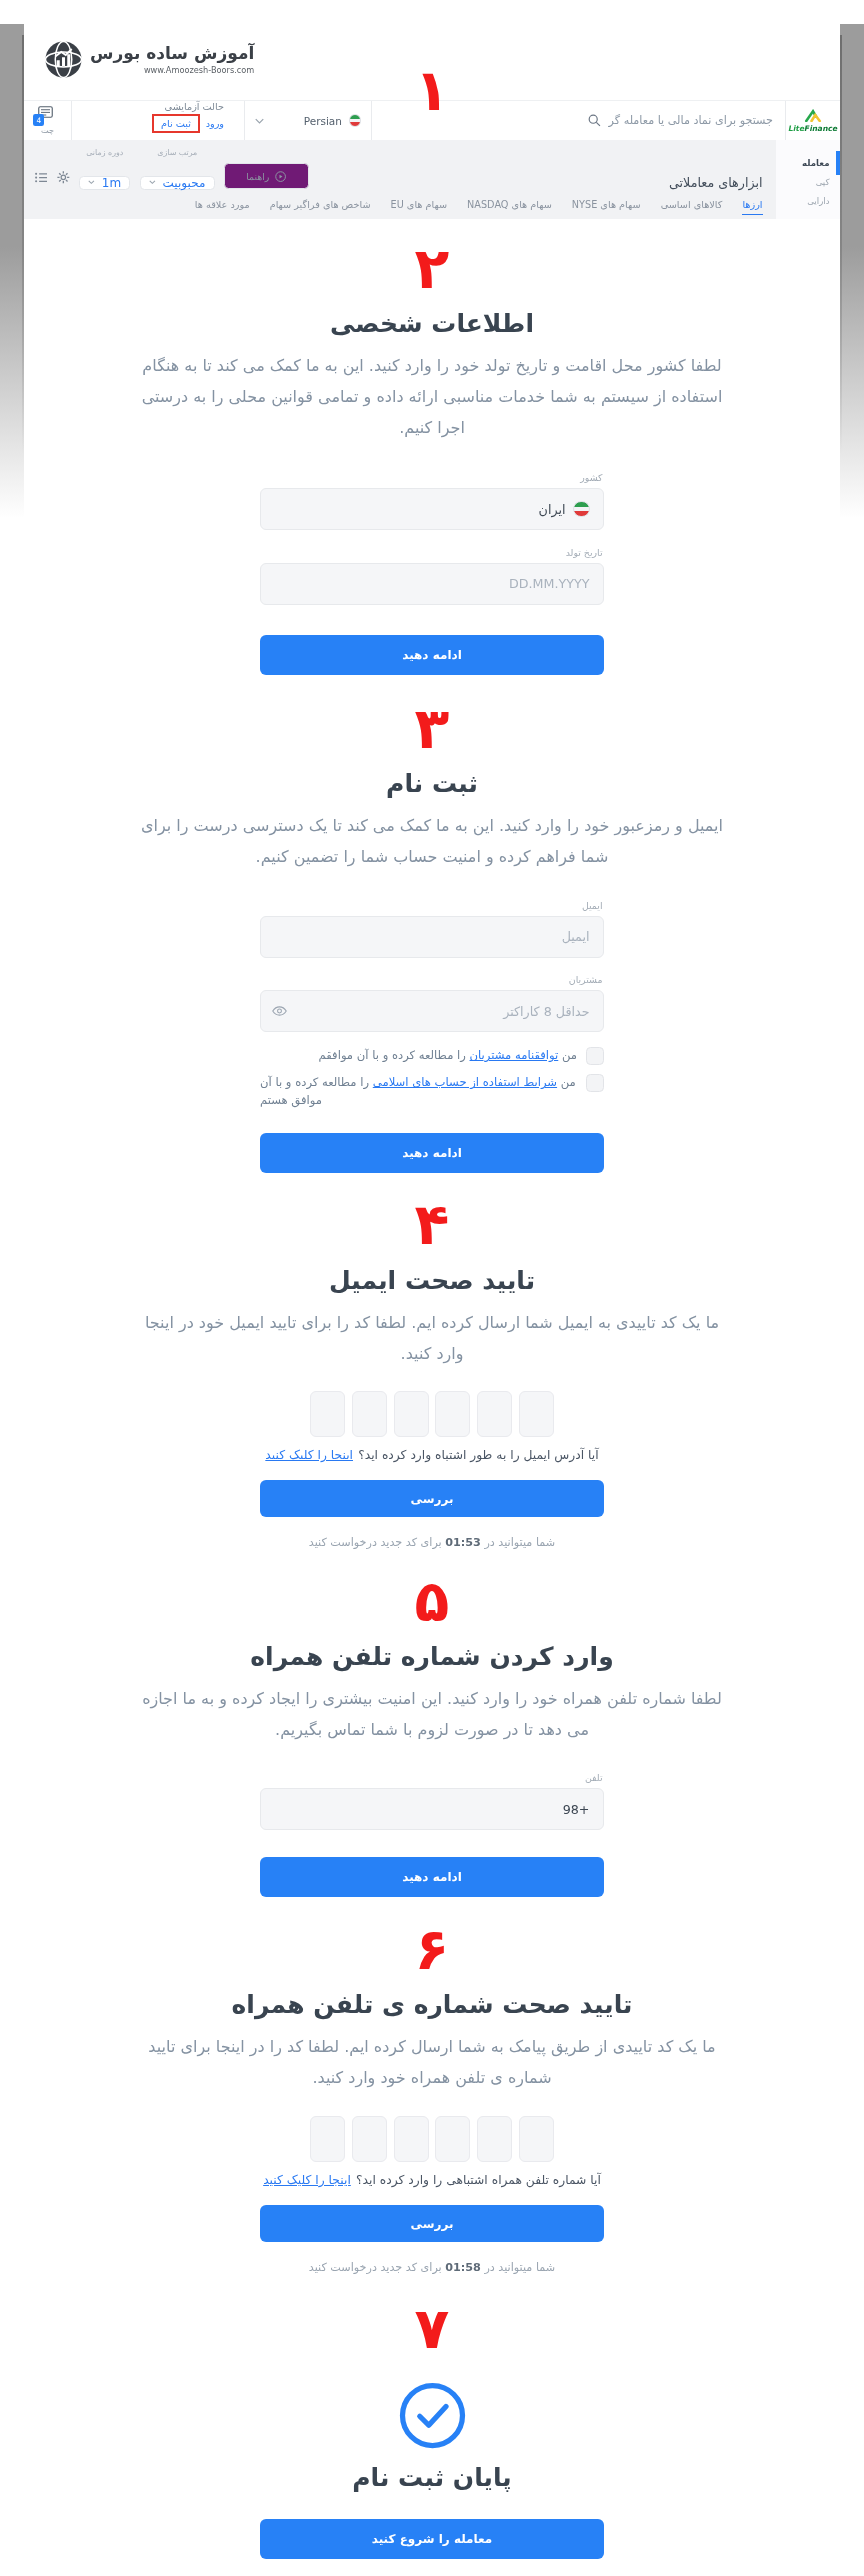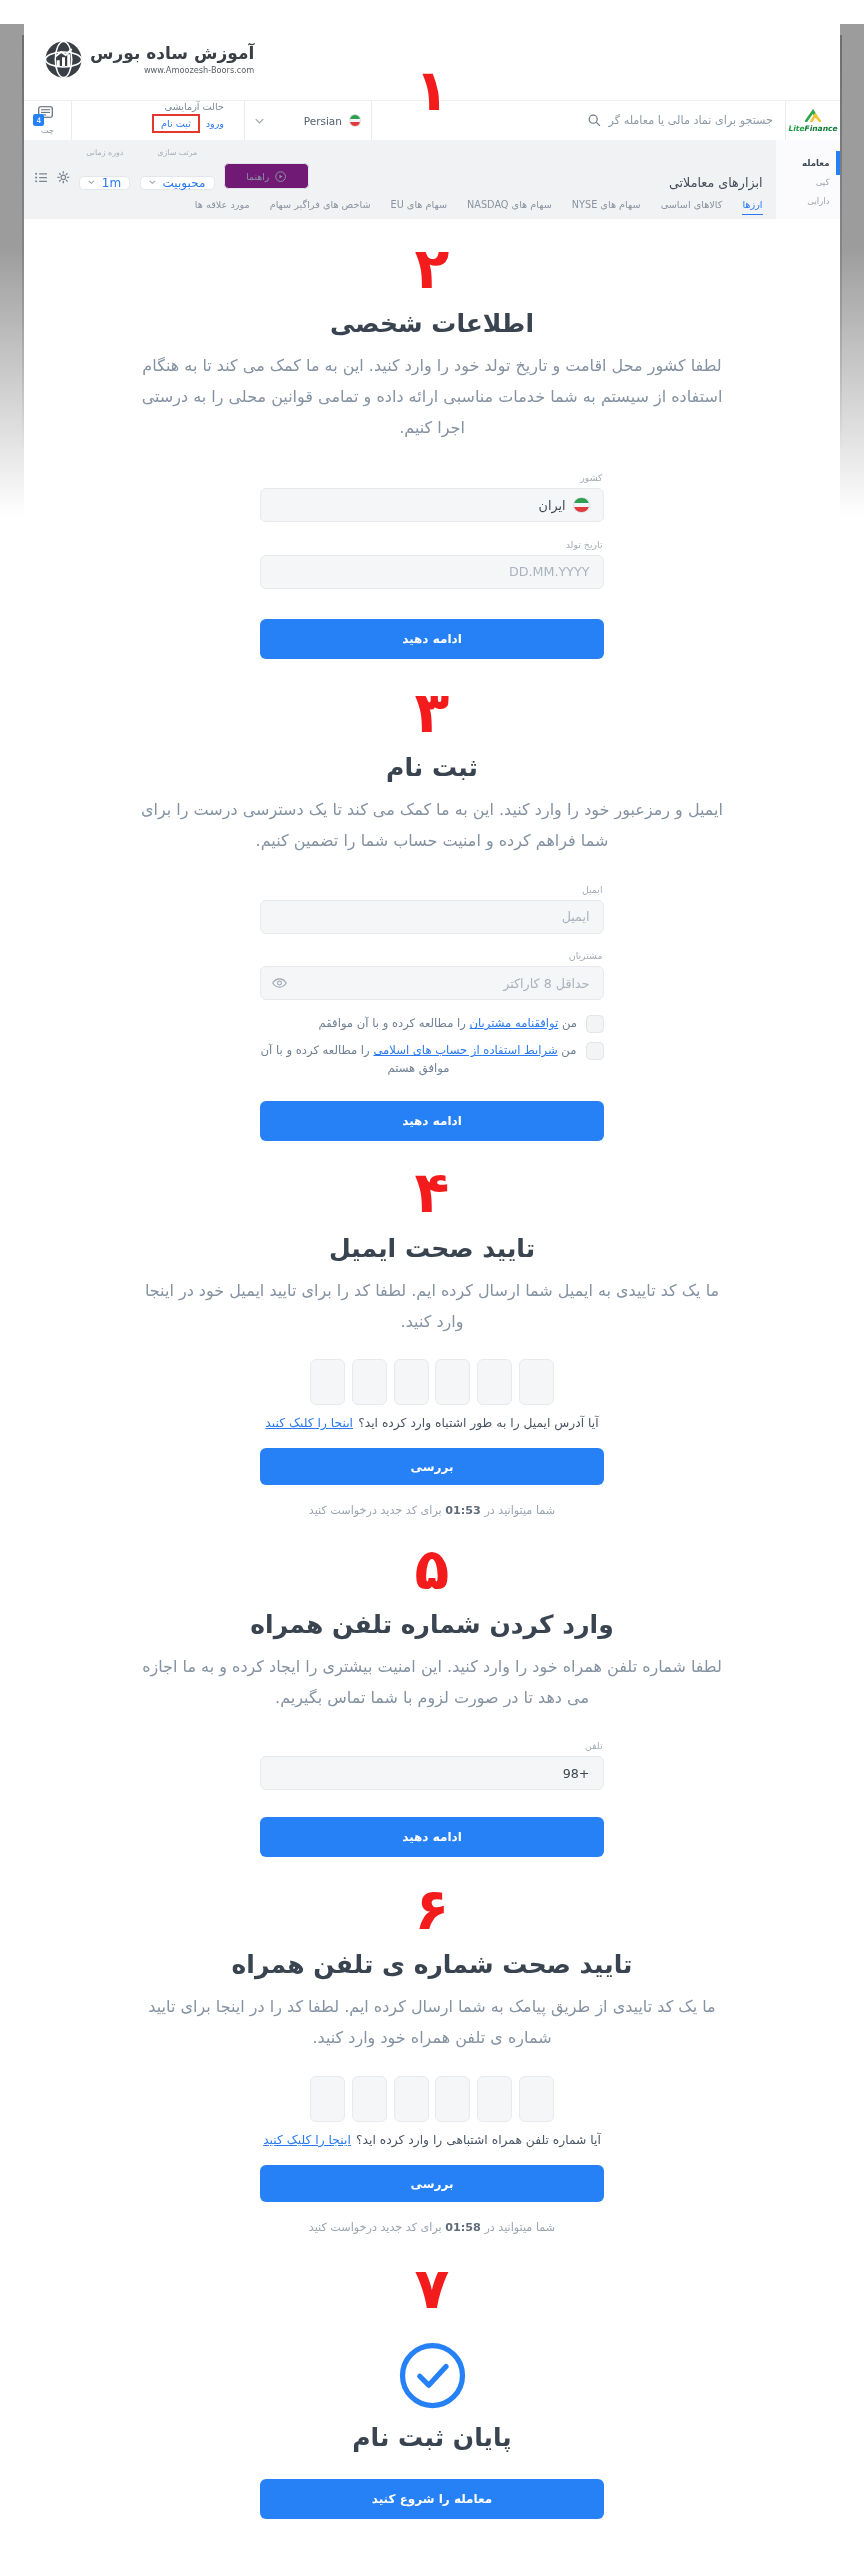--- a/index.html
+++ b/index.html
@@ -71,35 +71,35 @@
   
   .step-num { font-size:57px; line-height:1.05; color:#f31b1b; font-weight:bold; }
   .num-1 { position:absolute; top:43px; left:50%; transform:translateX(-50%); z-index:3; }
 
   
   .steps { display:flex; flex-direction:column; align-items:center; text-align:center; }
   .step-title { font-size:25px; font-weight:bold; color:#394450; margin-top:10.5px; }
   .step-desc { width:591px; font-size:16px; line-height:1.95; color:#8492a2; margin-top:12px; }
   .form { width:344px; text-align:right; }
   .f-label { display:block; font-size:9.4px; color:#a2abb5; margin:0 1.5px 5.2px 0; }
-  .f-input { width:100%; height:34px; background:#f5f6f8; border:0.7px solid #e7e9ec; border-radius:6px;
+  .f-input { width:100%; height:42px; background:#f5f6f8; border:0.7px solid #e7e9ec; border-radius:6px;
     padding:0 13.5px; font-size:12.7px; color:#3c4652; font-family:inherit; }
   .f-input::placeholder { color:#a9b2bd; opacity:1; }
   .f-box { display:flex; align-items:center; gap:7.5px; }
   .country-name { font-size:12.7px; color:#3c4652; }
   .flag { width:16.5px; height:16.5px; border-radius:50%; flex:0 0 auto;
     background:linear-gradient(180deg,#2e9e4f 0 34%,#f2f3f5 34% 66%,#e03a3a 66% 100%); border:0.7px solid #e0e2e6; }
   .flag.sm { width:12.7px; height:12.7px; }
   .field { margin-top:16.5px; }
   .field:first-child { margin-top:0; }
   .pw-wrap { position:relative; }
   .eye { position:absolute; left:12px; top:50%; transform:translateY(-50%); display:flex; }
   .btn { display:block; width:344px; height:40px; border-radius:6px; background:#2781f6; color:#fff;
     font-size:12px; font-weight:bold; border:none; font-family:inherit; cursor:pointer; }
-  .agree-row { display:flex; align-items:flex-start; gap:9px; width:344px; text-align:center; margin-top:13.5px; }
+  .agree-row { display:flex; align-items:flex-start; gap:9px; width:344px; text-align:left; margin-top:13.5px; }
   .checkbox { flex:0 0 auto; width:18px; height:18px; border-radius:4.5px; background:#f3f4f6; border:0.7px solid #e2e4e8; }
   .agree-text { font-size:11.6px; line-height:1.55; color:#708092; }
   .agree-text a { color:#2979f2; }
   .code-row { display:flex; gap:6.7px; }
   .code-box { width:35px; height:46px; background:#f5f6f8; border:0.7px solid #e9eaee; border-radius:6px; }
   .mistake-line { display:flex; gap:5.2px; margin-top:11.2px; font-size:12.3px; }
   .mistake-q { color:#4a5564; }
   .mistake-link { color:#2979f2; text-decoration:underline; }
   .resend { margin-top:18.7px; font-size:11.2px; color:#99a4b0; }
   .resend b { color:#5f6b78; }

